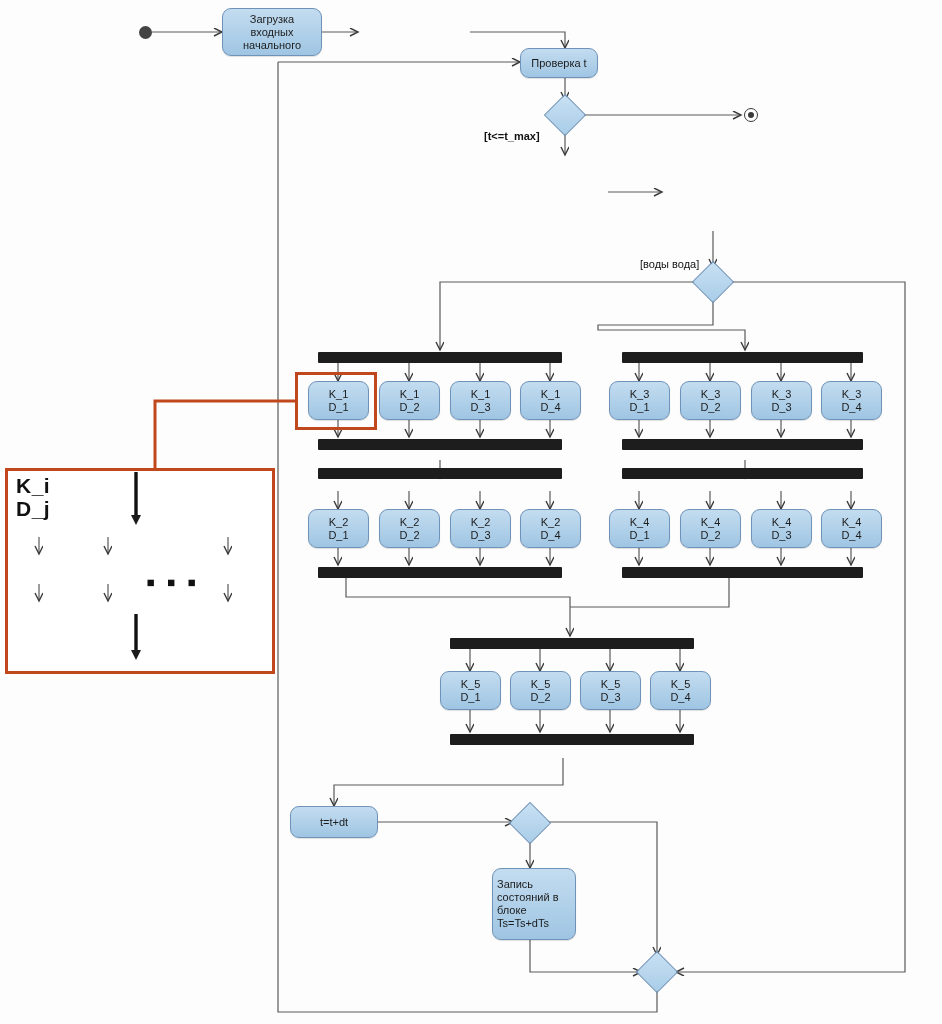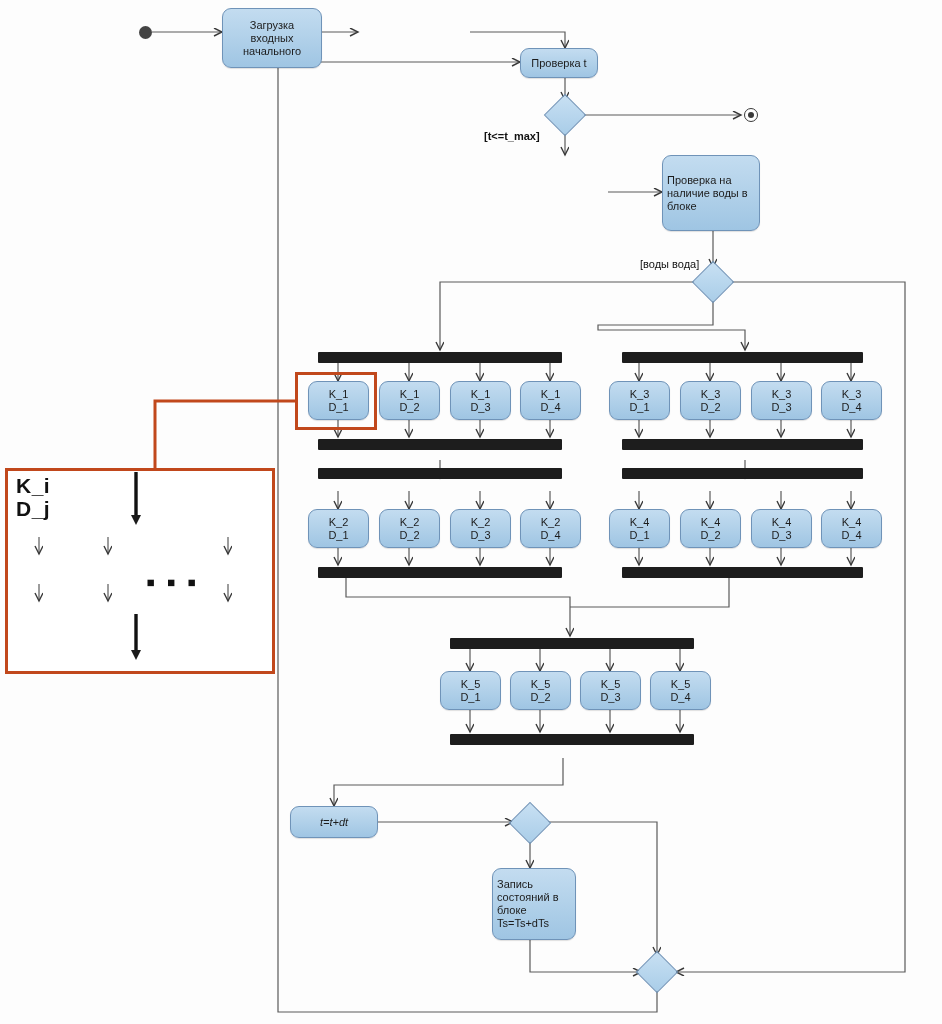--- a/index.html
+++ b/index.html
@@ -237,40 +237,35 @@
 
       <path d="M530,940 L530,972 L641,972" marker-end="url(#ah)"></path>
 
       <path d="M657,988 L657,1012 L278,1012 L278,62"></path>
     </g>
   </svg>
 
   <div class="startnode" style="left:139px;top:26px;"></div>
   <div class="endnode" style="left:744px;top:108px;"></div>
 
-  <div class="act" style="left:222px;top:8px;width:100px;height:60px;">
+  <div class="act" style="left:222px;top:8px;width:100px;height:48px;">
     <span>Загрузка</span>
     <span>входных</span>
     <span>начального</span>
   </div>
 
 
   <div class="act" style="left:520px;top:48px;width:78px;height:30px;">
     <span>Проверка t</span>
   </div>
 
   <div class="diamond" style="left:550px;top:100px;"></div>
   <div class="guard" style="left:484px;top:130px;font-weight:bold;">[t&lt;=t_max]</div>
 
 
-  <div class="act lefttext" style="left:662px;top:155px;width:98px;height:76px;">
-    <span>Проверка на</span>
-    <span>наличие воды в</span>
-    <span>блоке</span>
-  </div>
 
   <div class="diamond" style="left:698px;top:267px;"></div>
   <div class="guard" style="left:640px;top:258px;">[воды вода]</div>
 
   <div class="bar" style="left:318px;top:352px;width:244px;"></div>
 
   <div class="act" style="left:308px;top:381px;width:61px;height:39px;">
     <span>K_1</span>
     <span>D_1</span>
   </div>
@@ -364,21 +359,21 @@
     <span>K_5</span>
     <span>D_3</span>
   </div>
   <div class="act" style="left:650px;top:671px;width:61px;height:39px;">
     <span>K_5</span>
     <span>D_4</span>
   </div>
 
   <div class="bar" style="left:450px;top:734px;width:244px;"></div>
 
-  <div class="act" style="left:290px;top:806px;width:88px;height:32px;font-style:italic;">
+  <div class="act" style="left:290px;top:806px;width:88px;height:32px;">
     <span>t=t+dt</span>
   </div>
 
   <div class="diamond" style="left:515px;top:808px;"></div>
 
   <div class="act lefttext" style="left:492px;top:868px;width:84px;height:72px;">
     <span>Запись</span>
     <span>состояний в</span>
     <span>блоке</span>
     <span>Ts=Ts+dTs</span>

